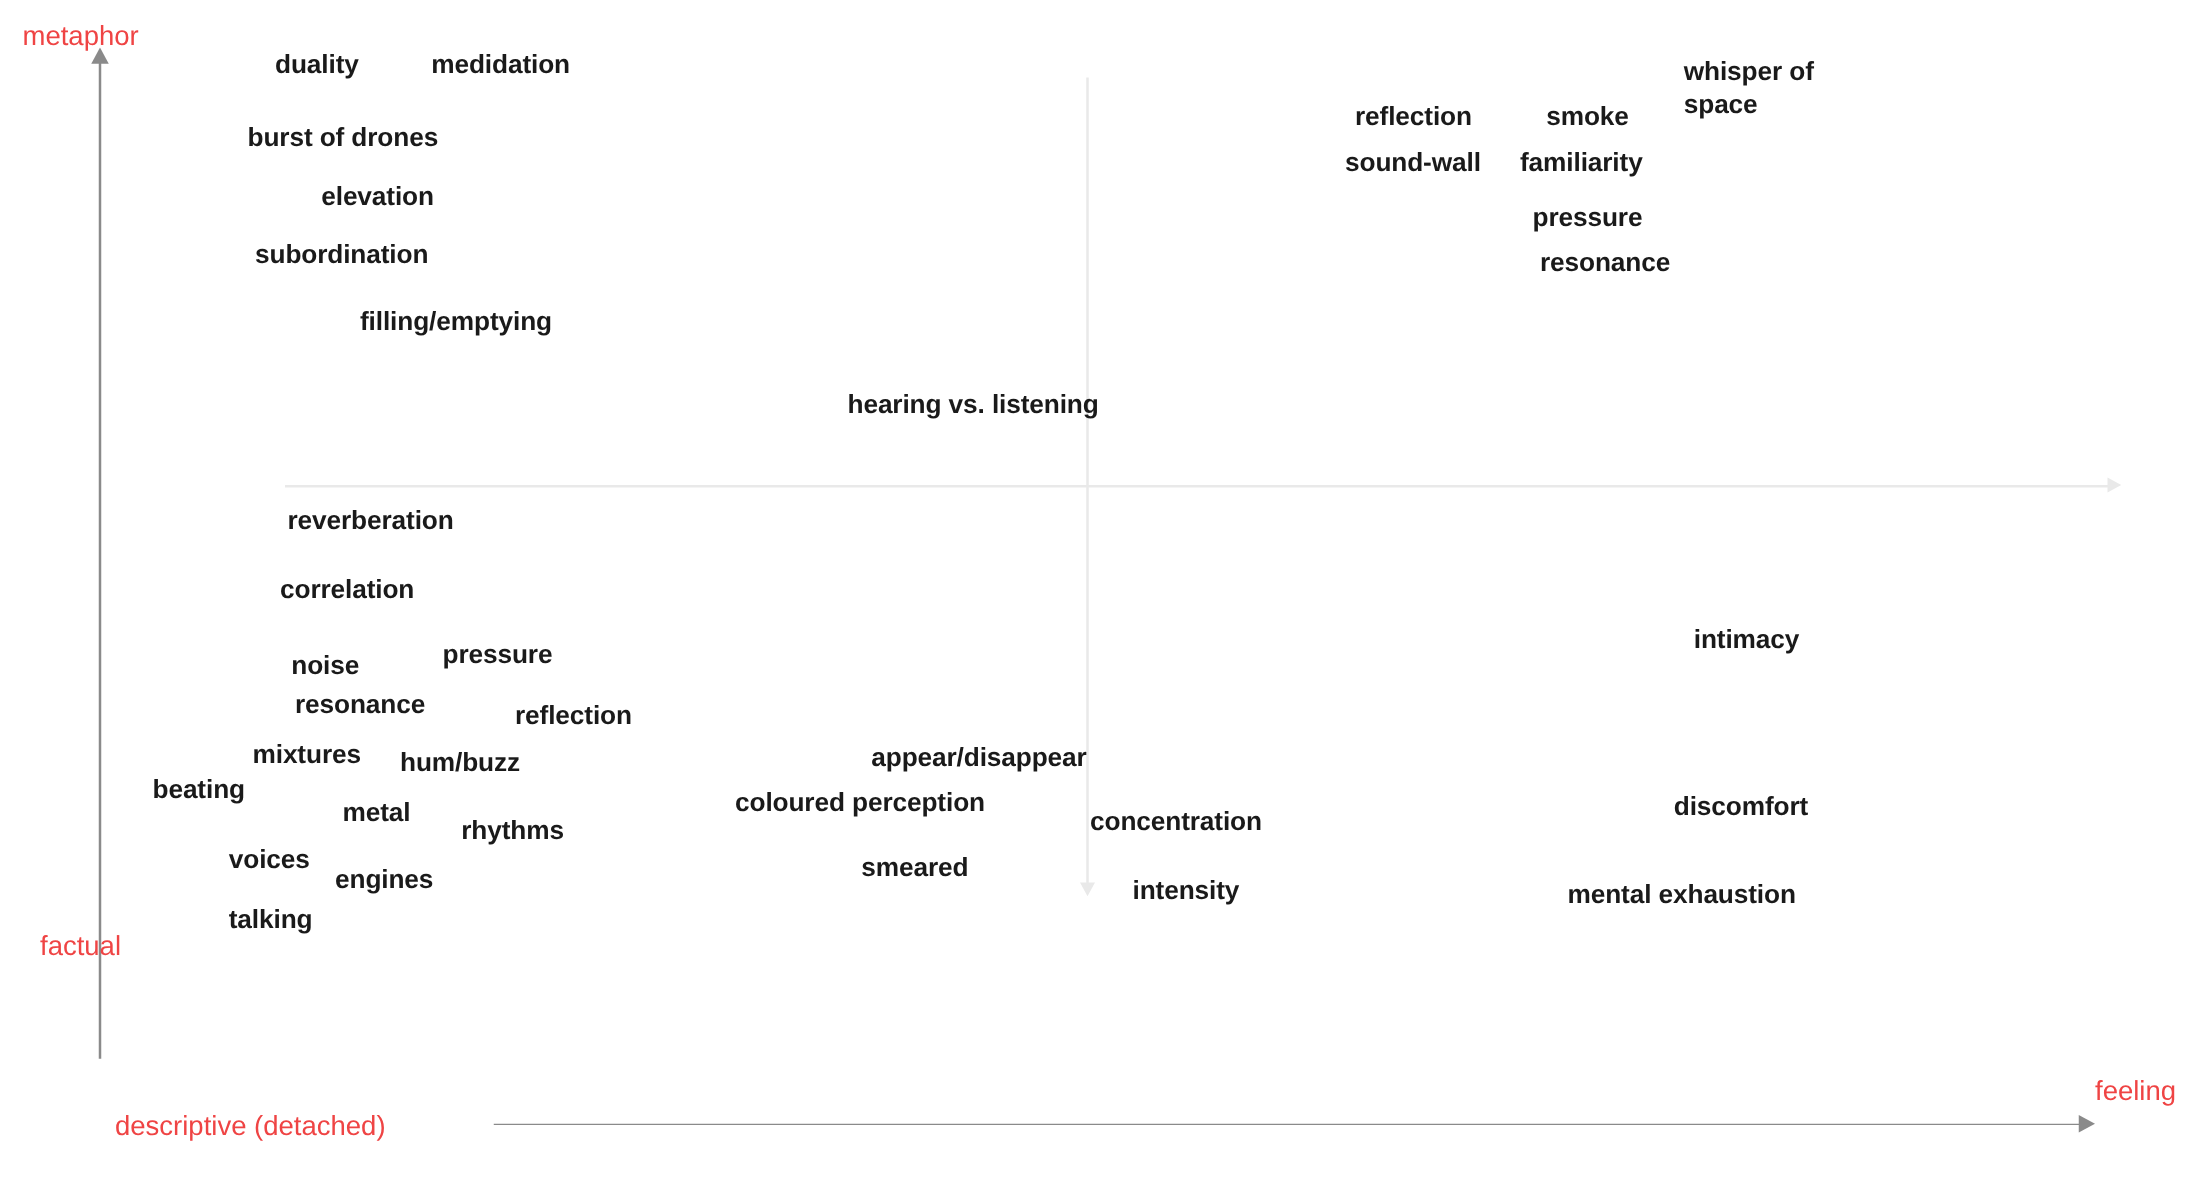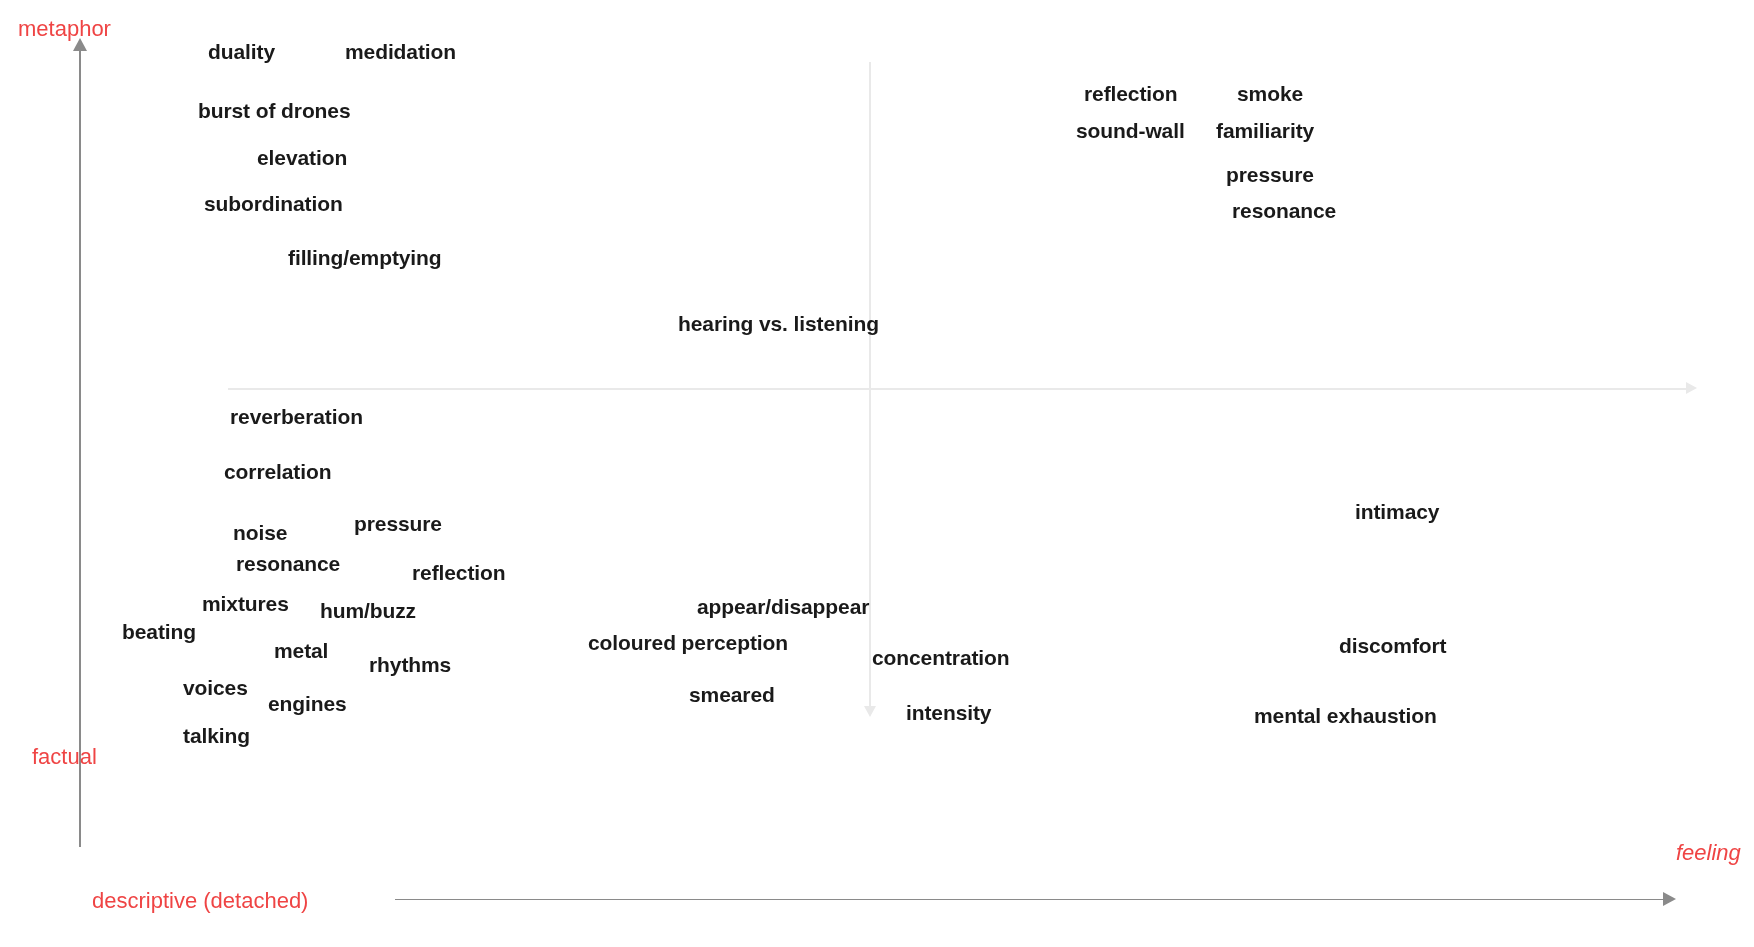--- a/index.html
+++ b/index.html
@@ -133,33 +133,34 @@
   <div class="arrow-right"></div>
 
   <div class="divider divider-h"></div>
   <div class="divider-arrow-right"></div>
   <div class="divider divider-v"></div>
   <div class="divider-arrow-down"></div>
 
   <div class="axis-label" style="left:18px; top:16px;">metaphor</div>
   <div class="axis-label" style="left:32px; top:744px;">factual</div>
   <div class="axis-label" style="left:92px; top:888px;">descriptive (detached)</div>
-  <div class="axis-label" style="left:1676px; top:840px;font-style:italic;">feeling</div>
+  <div class="axis-label" style="left:1676px; top:860px;">feeling</div>
 
   <div class="word center-note" style="left:678px; top:311px;">hearing vs. listening</div>
 
-  <div class="word" style="left:208px; top:39px;">duality</div>
+  <div class="word" style="left:220px; top:39px;">duality</div>
   <div class="word" style="left:345px; top:39px;">medidation</div>
   <div class="word" style="left:198px; top:98px;">burst of drones</div>
   <div class="word" style="left:257px; top:145px;">elevation</div>
   <div class="word" style="left:204px; top:191px;">subordination</div>
   <div class="word" style="left:288px; top:245px;">filling/emptying</div>
 
   <div class="word" style="left:1084px; top:81px;">reflection</div>
   <div class="word" style="left:1237px; top:81px;">smoke</div>
+  <div class="word wrap" style="left:1347px; top:45px;">whisper of space</div>
   <div class="word" style="left:1062px; top:118px;margin-left:14px;">sound-wall</div>
   <div class="word" style="left:1216px; top:118px;">familiarity</div>
   <div class="word" style="left:1226px; top:162px;">pressure</div>
   <div class="word" style="left:1232px; top:198px;">resonance</div>
 
   <div class="word" style="left:230px; top:404px;">reverberation</div>
   <div class="word" style="left:224px; top:459px;">correlation</div>
   <div class="word" style="left:233px; top:520px;">noise</div>
   <div class="word" style="left:354px; top:511px;">pressure</div>
   <div class="word" style="left:236px; top:551px;">resonance</div>

